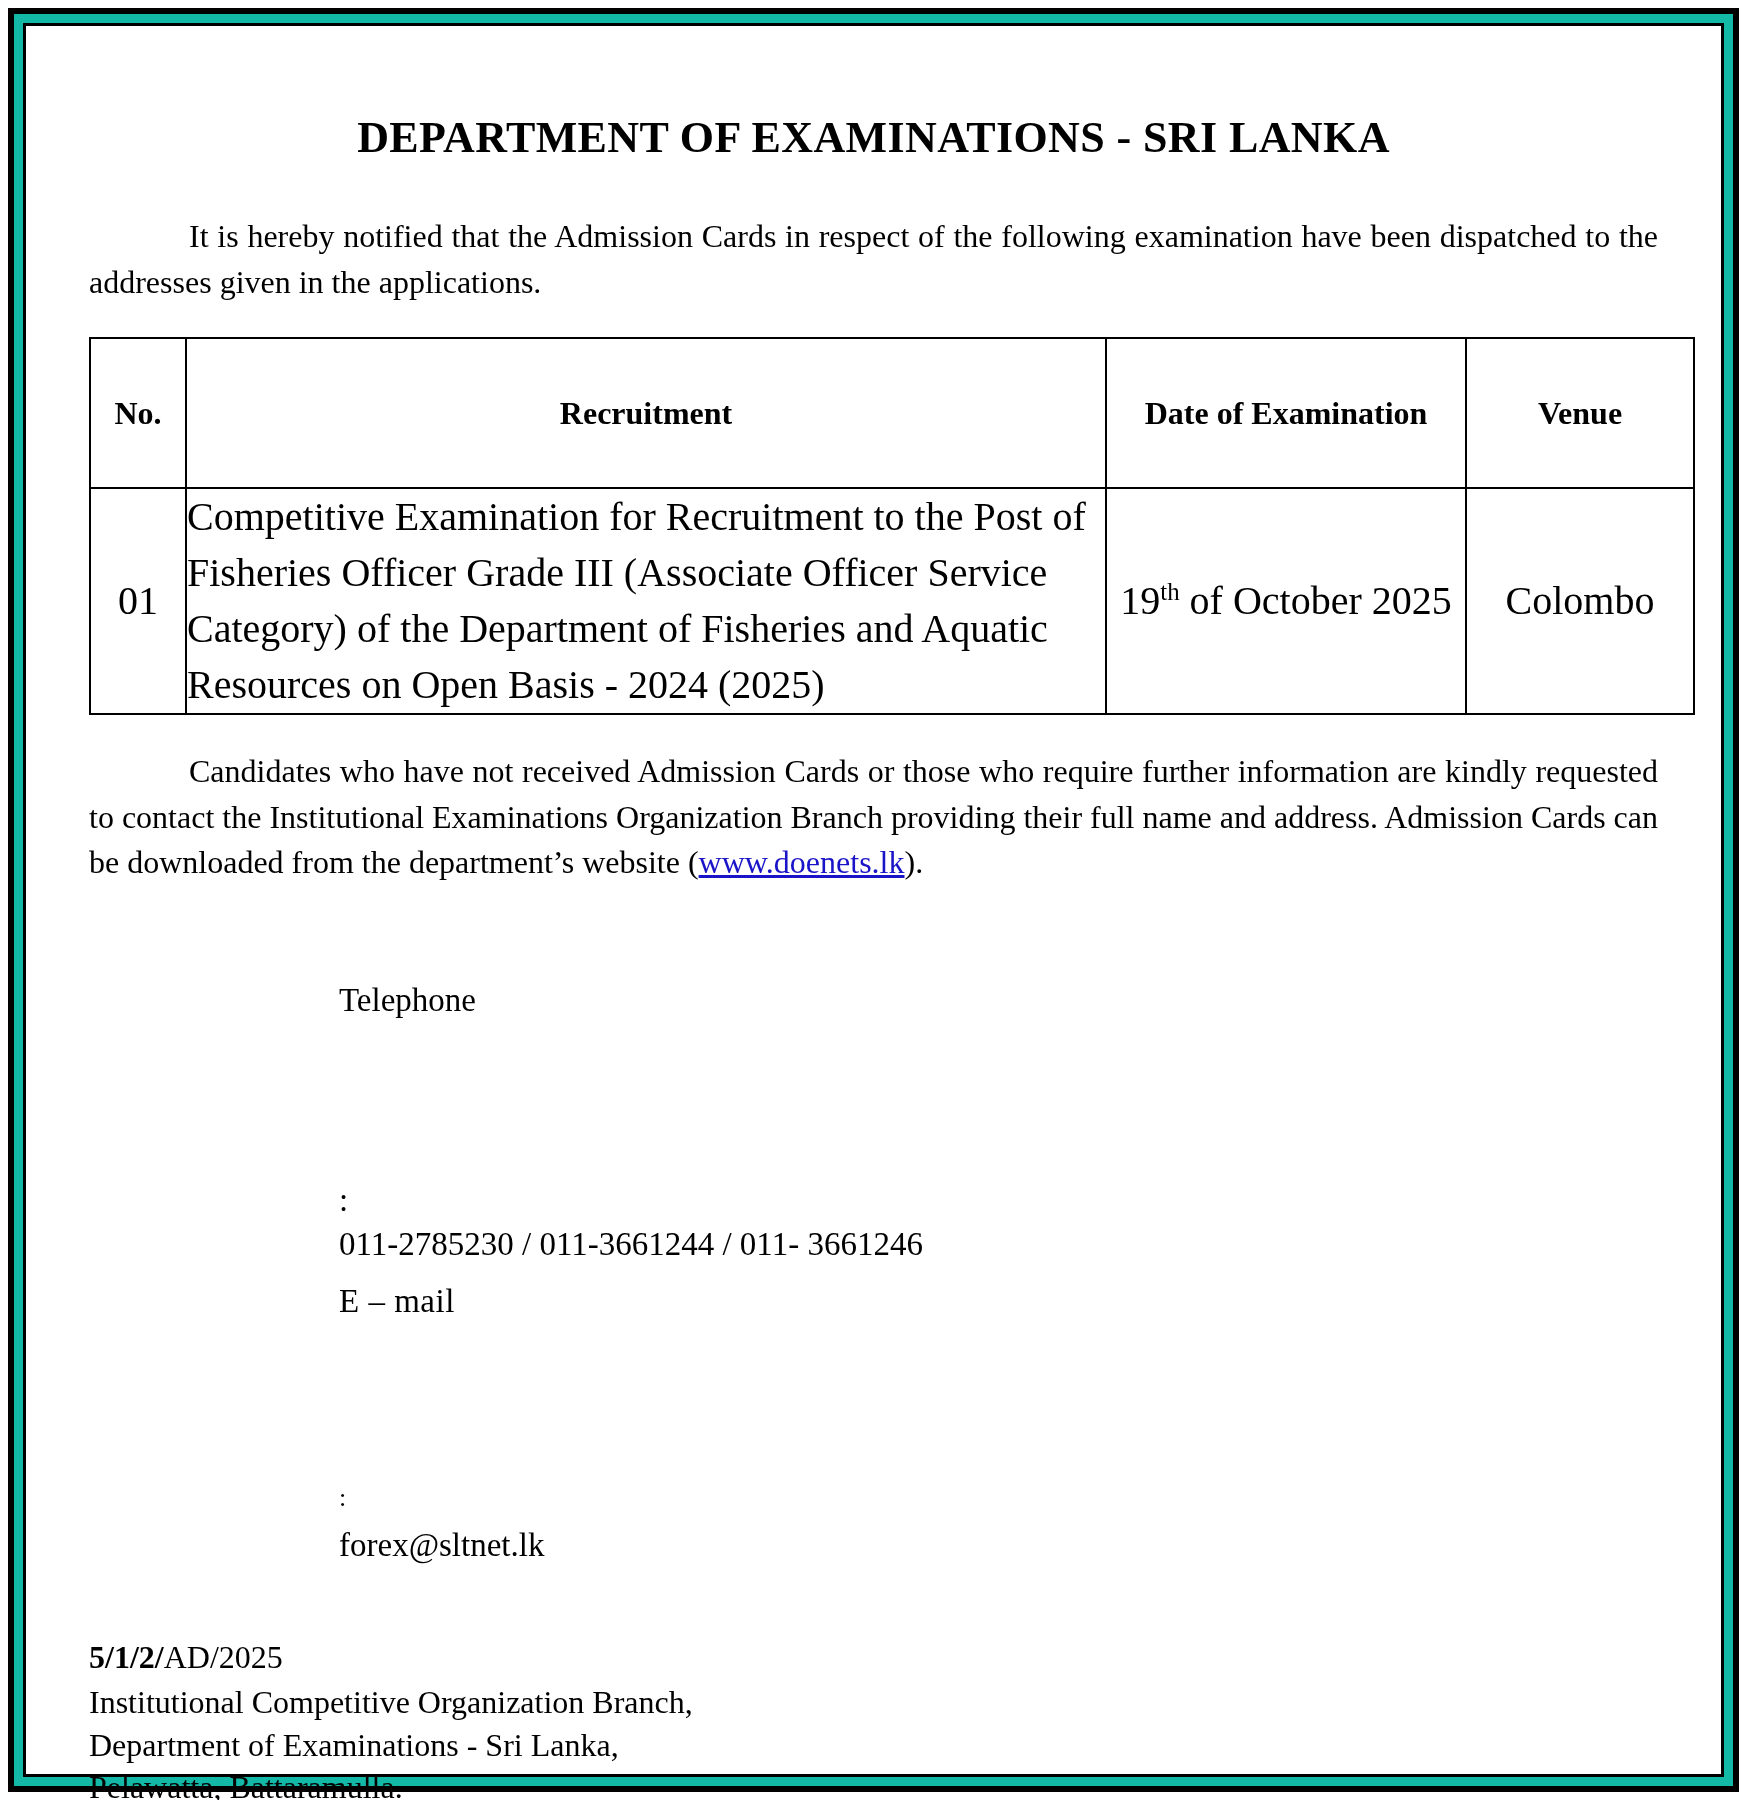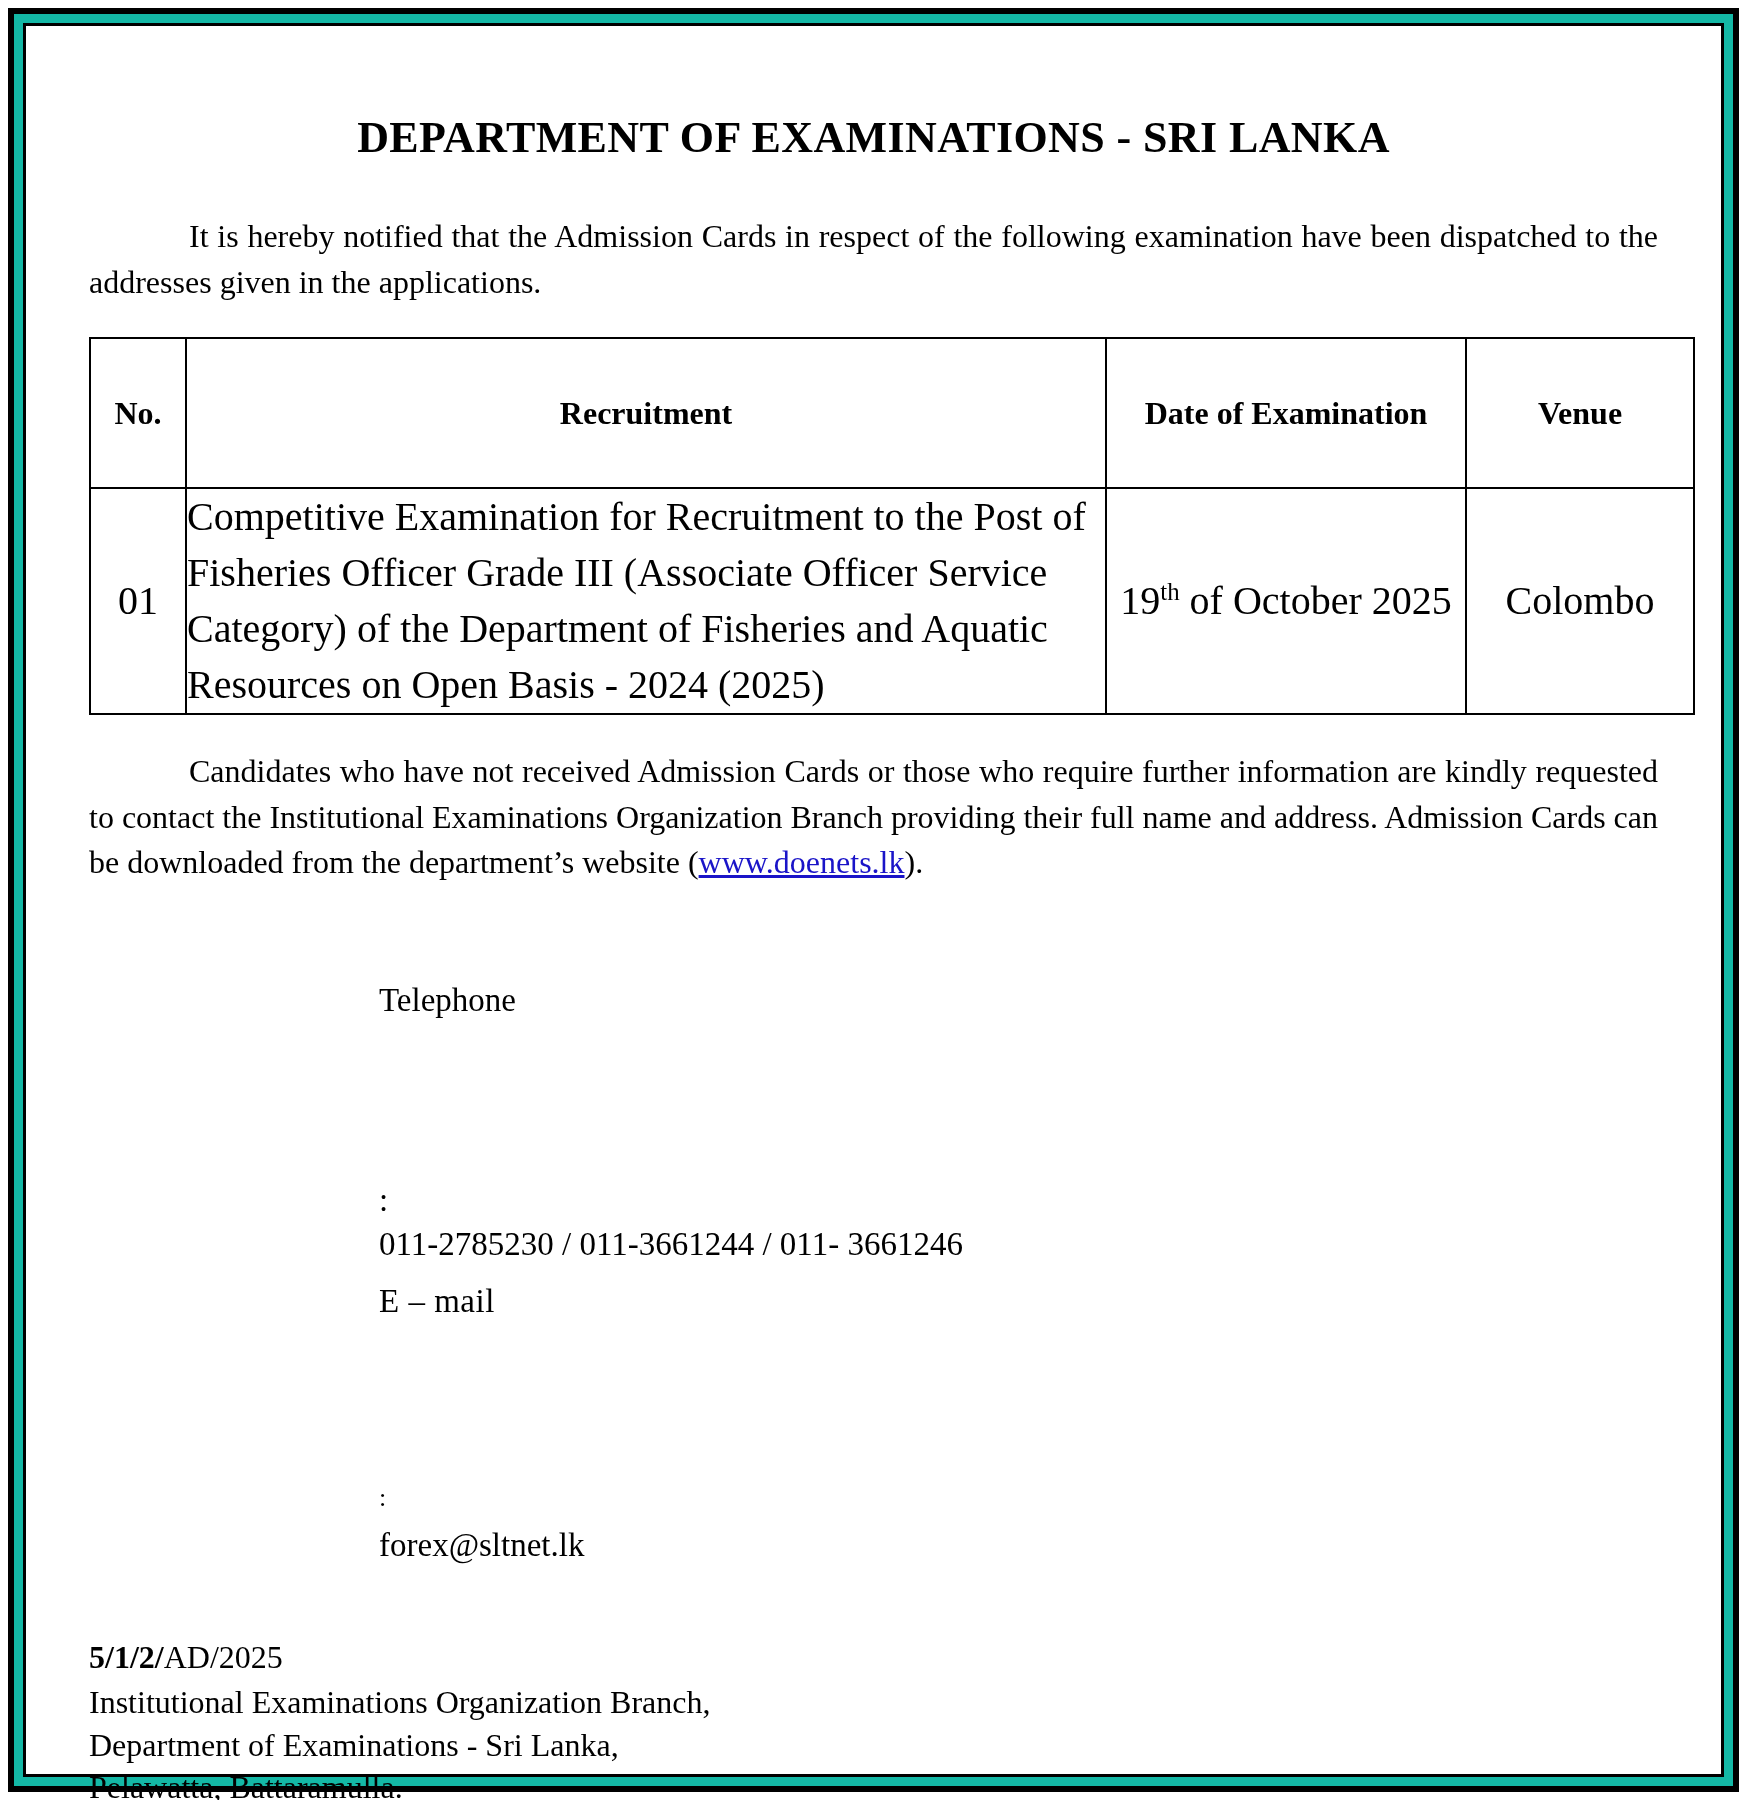--- a/index.html
+++ b/index.html
@@ -127,21 +127,21 @@
   .contact-row {
     display: flex;
     align-items: baseline;
     margin-bottom: 20px;
     flex-direction: column;
   }
   .contact-label { width: 200px; flex: 0 0 200px; }
   .contact-label.email-label { letter-spacing: 0.5px; }
   .contact-colon { width: 44px; flex: 0 0 44px; }
   .contact-colon.small { font-size: 26px; }
-  .contact-value { flex: 1 1 auto; margin-left: 40px; }
+  .contact-value { flex: 1 1 auto; }
 
   
   .signature-block {
     margin-top: 190px;
     text-align: center;
     font-size: 33px;
     line-height: 1.28;
     padding-left: 460px;
   }
 
@@ -201,21 +201,21 @@
         <div class="contact-row">
           <span class="contact-label email-label">E – mail</span>
           <span class="contact-colon small">:</span>
           <span class="contact-value">forex@sltnet.lk</span>
         </div>
       </div>
 
 
       <div class="footer-block">
         <div class="ref-no"><span class="ref-bold">5/1/2/</span><span>AD/2025</span></div>
-        <div>Institutional Examinations Organization Branch,</div>
+        <div>Institutional Competitive Organization Branch,</div>
         <div>Department of Examinations - Sri Lanka,</div>
         <div>Pelawatta,  Battaramulla.</div>
         <div><span>09</span><sup>th</sup><span> October 2025</span></div>
       </div>
 
     </div>
   </div>
 </div>
 
 </body></html>

